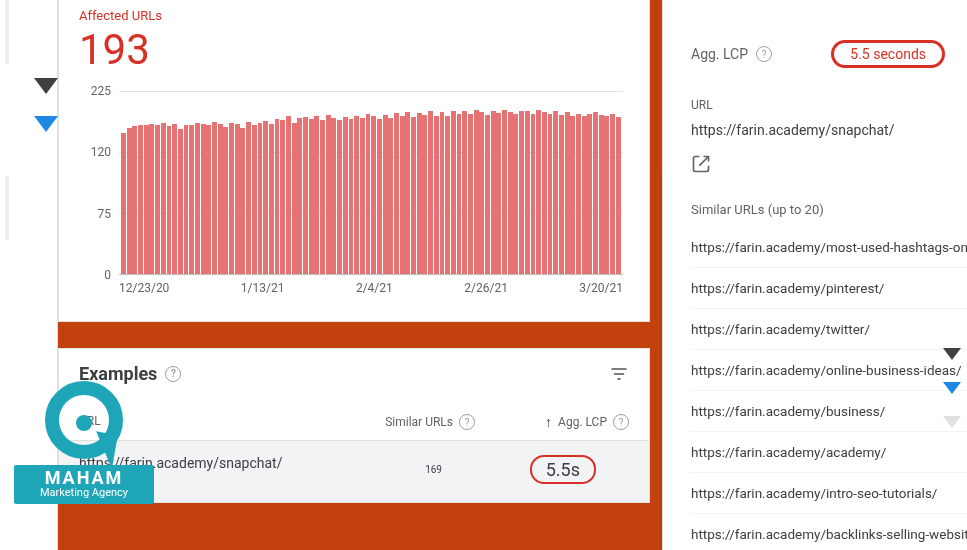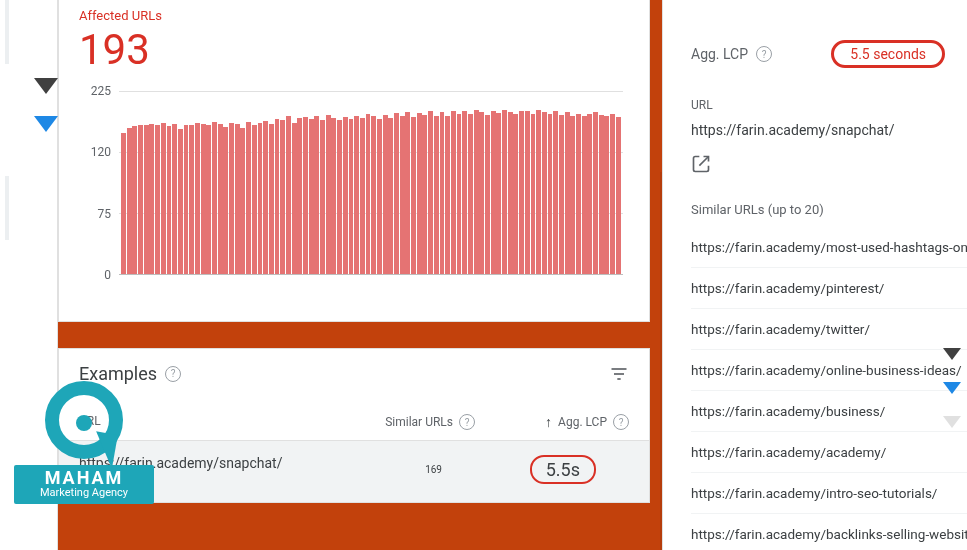--- a/index.html
+++ b/index.html
@@ -46,21 +46,21 @@
   .plot { position:absolute; left:40px; right:6px; top:0; height:184px; border-bottom:1px solid #bdbdbd; }
   .grid-line { position:absolute; left:0; right:0; height:1px; background:#e0e0e0; }
   .bars { position:absolute; left:2px; right:2px; bottom:0; height:184px; display:flex; align-items:flex-end; gap:0.8px; }
   .bars div { flex:1; background:#e57373; }
   .x-axis { position:absolute; left:40px; right:6px; top:190px; display:flex; justify-content:space-between; font-size:12px; color:#5f6368; }
   .examples-card {
     position: relative; margin: 26px 12px 0 0; padding: 14px 20px 0 20px;
     border: 1px solid #e0e0e0; background:#fff;
   }
   .ex-header { display:flex; align-items:center; justify-content:space-between; }
-  .ex-title { font-size:18px; color:#3c4043; font-weight:400; display:flex; align-items:center; gap:8px;}
+  .ex-title { font-size:18px; color:#3c4043; font-weight:700; display:flex; align-items:center; gap:8px;}
   .help-icon {
     width:16px; height:16px; border:1.3px solid #9aa0a6; border-radius:50%;
     display:inline-flex; align-items:center; justify-content:center; font-size:10px; color:#9aa0a6;
   }
   .filter-icon svg { display:block; }
   .ex-cols { display:flex; margin-top:30px; font-size:12px; color:#5f6368; }
   .col-url { flex: 1 1 46%; }
   .col-sim { flex: 0 0 26%; text-align:right; display:flex; justify-content:flex-end; align-items:center; gap:6px;}
   .col-lcp { flex: 0 0 28%; text-align:right; display:flex; justify-content:flex-end; align-items:center; gap:6px;}
   .sort-arrow { font-size:14px; color:#3c4043; }
@@ -215,20 +215,27 @@
               <div style="height: 87.1111%;"></div>
               <div style="height: 85.7778%;"></div>
               <div style="height: 87.1111%;"></div>
               <div style="height: 88%;"></div>
               <div style="height: 86.6667%;"></div>
               <div style="height: 85.7778%;"></div>
               <div style="height: 87.1111%;"></div>
               <div style="height: 85.3333%;"></div>
             </div>
         </div>
+        <div class="x-axis">
+          <span>12/23/20</span>
+          <span>1/13/21</span>
+          <span>2/4/21</span>
+          <span>2/26/21</span>
+          <span>3/20/21</span>
+        </div>
       </div>
     </div>
 
     <div class="examples-card">
       <div class="ex-header">
         <div class="ex-title">
           <span>Examples</span>
           <span class="help-icon">?</span>
         </div>
         <span class="filter-icon">

